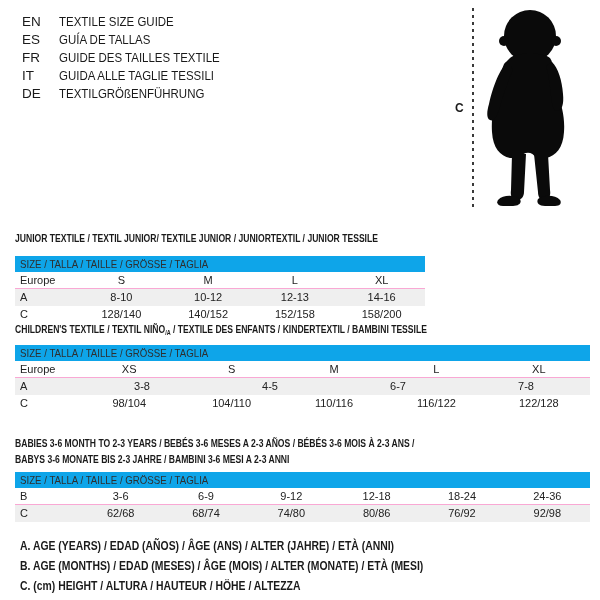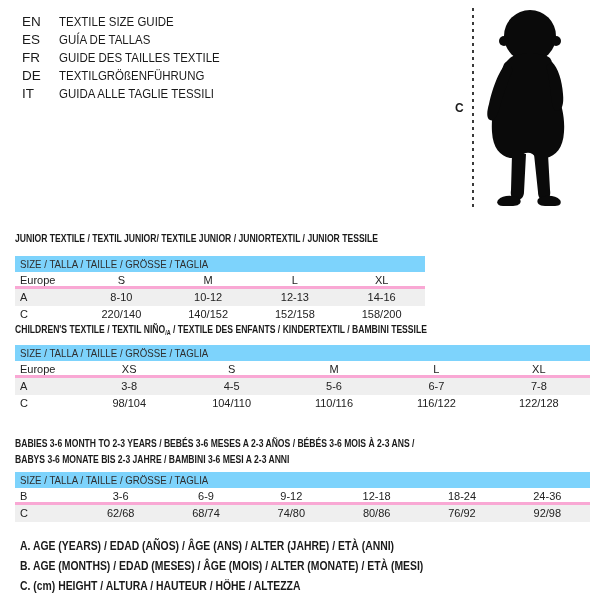--- a/index.html
+++ b/index.html
@@ -25,26 +25,26 @@
   .height-label{position:absolute;left:455px;top:101px;font-weight:bold;font-size:12px;}
   .baby-svg{position:absolute;left:480px;top:8px;width:86px;height:198px;}
 
   
   .tbl{position:absolute;left:15px;}
   .t1{top:231px;width:410px;}
   .t2{top:322px;width:575px;}
   .t3{top:428px;width:575px;margin-top:8px;}
   .tbl-title{font-weight:bold;font-size:11px;height:16px;line-height:14px;white-space:nowrap;}
   .tbl-title sub{font-size:7px;vertical-align:-2px;}
-  .size-bar{background:#7dd3fc;height:16px;line-height:16px;padding-left:5px;font-size:11px;color:#2e2e2e;box-sizing:border-box;}
+  .size-bar{background:#0ea5e9;height:16px;line-height:16px;padding-left:5px;font-size:11px;color:#2e2e2e;box-sizing:border-box;}
   .t1 .size-bar{margin-top:9px;}
   .t2 .size-bar{margin-top:7px;}
   .t3 .size-bar{margin-top:4px;}
   .trow{display:flex;height:17px;line-height:17px;font-size:11px;box-sizing:border-box;}
-  .trow.r-first{border-bottom:3px solid #f9a8d4;}
+  .trow.r-first{border-bottom:1px solid #f9a8d4;}
   .trow.r-alt{background:#efefef;}
   .tlabel{width:58px;padding-left:5px;color:#222;}
   .tcell{flex:1;text-align:center;color:#222;}
 
   
   .notes{position:absolute;left:20px;top:536px;}
   .note{height:20px;line-height:20px;font-weight:bold;font-size:13px;white-space:nowrap;}
 </style>
 </head>
 <body>
@@ -56,26 +56,26 @@
   </div>
   <div class="lang-row">
     <span class="lang-code">ES</span>
     <span class="cond-h">GUÍA DE TALLAS</span>
   </div>
   <div class="lang-row">
     <span class="lang-code">FR</span>
     <span class="cond-h">GUIDE DES TAILLES TEXTILE</span>
   </div>
   <div class="lang-row">
+    <span class="lang-code">IT</span>
+    <span class="cond-h">GUIDA ALLE TAGLIE TESSILI</span>
+  </div>
+  <div class="lang-row">
     <span class="lang-code">DE</span>
     <span class="cond-h">TEXTILGRÖßENFÜHRUNG</span>
-  </div>
-  <div class="lang-row">
-    <span class="lang-code">IT</span>
-    <span class="cond-h">GUIDA ALLE TAGLIE TESSILI</span>
   </div>
 </div>
 
 <div class="height-line"></div>
 <div class="height-label">C</div>
 <svg class="baby-svg" viewBox="0 0 86 198" aria-hidden="true">
   <g fill="#0a0a0a">
     <ellipse cx="50" cy="28" rx="26" ry="26"></ellipse>
     <circle cx="24" cy="33" r="5"></circle>
     <circle cx="76" cy="33" r="5"></circle>
@@ -101,21 +101,21 @@
   </div>
   <div class="trow r-alt">
     <span class="tlabel">A</span>
     <span class="tcell">8-10</span>
     <span class="tcell">10-12</span>
     <span class="tcell">12-13</span>
     <span class="tcell">14-16</span>
   </div>
   <div class="trow">
     <span class="tlabel">C</span>
-    <span class="tcell">220/140</span>
+    <span class="tcell">128/140</span>
     <span class="tcell">140/152</span>
     <span class="tcell">152/158</span>
     <span class="tcell">158/200</span>
   </div>
 </div>
 
 <div class="tbl t2">
   <div class="tbl-title">
     <span class="cond-t"><span>CHILDREN'S TEXTILE / TEXTIL NIÑO</span><sub>/A</sub><span> / TEXTILE DES ENFANTS / KINDERTEXTIL / BAMBINI TESSILE</span></span>
   </div>
@@ -125,21 +125,20 @@
     <span class="tcell">XS</span>
     <span class="tcell">S</span>
     <span class="tcell">M</span>
     <span class="tcell">L</span>
     <span class="tcell">XL</span>
   </div>
   <div class="trow r-alt">
     <span class="tlabel">A</span>
     <span class="tcell">3-8</span>
     <span class="tcell">4-5</span>
-    <span class="tcell">5-6</span>
     <span class="tcell">6-7</span>
     <span class="tcell">7-8</span>
   </div>
   <div class="trow">
     <span class="tlabel">C</span>
     <span class="tcell">98/104</span>
     <span class="tcell">104/110</span>
     <span class="tcell">110/116</span>
     <span class="tcell">116/122</span>
     <span class="tcell">122/128</span>

